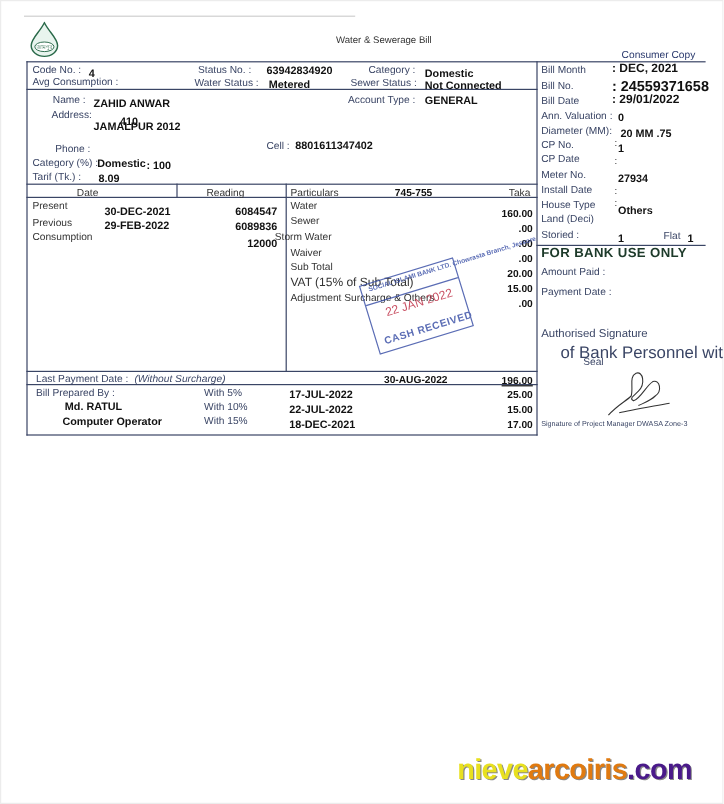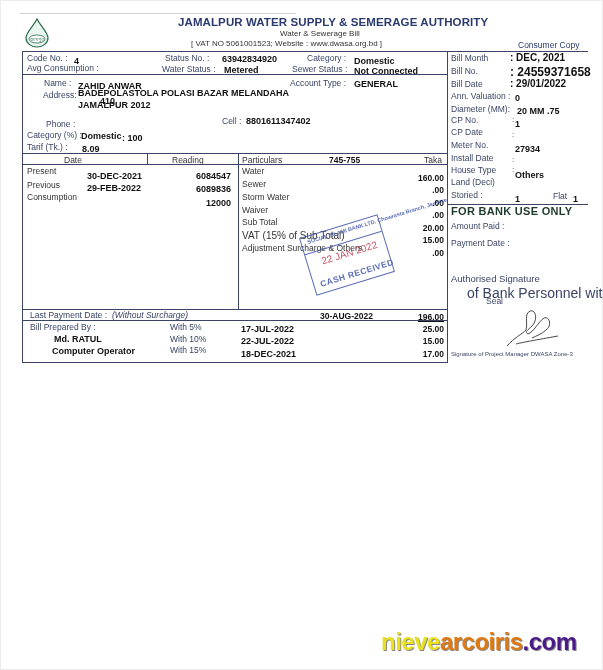--- a/index.html
+++ b/index.html
@@ -49,23 +49,21 @@
 <div class="page-frame"></div>
 <div class="top-rule"></div>
 
 <div class="bill">
 
   <svg class="logo" viewBox="0 0 26 30">
     <path d="M13 1 C 9 9, 2 14, 2 20 A 11 9 0 0 0 24 20 C 24 14, 17 9, 13 1 Z" fill="#e8f4ee" stroke="#2a6a4a" stroke-width="1.2"></path>
     <ellipse cx="13" cy="21" rx="8" ry="4" fill="#fff" stroke="#2a6a4a" stroke-width="0.8"></ellipse>
     <text x="13" y="22.8" font-size="4.5" text-anchor="middle" fill="#2a6a4a" font-family="DejaVu Sans, sans-serif">জামপুর</text>
   </svg>
-  <div class="header-title">JAMALPUR WATER SUPPLY &amp; SEMERAGE AUTHORITY</div>
   <div class="header-sub">Water &amp; Sewerage Bill</div>
-  <div class="header-vat">[ VAT NO  5061001523;   Website : www.dwasa.org.bd ]</div>
   <div class="consumer-copy">Consumer Copy</div>
 
   <div class="hline" style="left:0;top:37px;width:566px;"></div>
   <div class="vline" style="left:0;top:37px;height:312px;"></div>
   <div class="vline" style="left:425px;top:37px;height:312px;"></div>
   <div class="hline" style="left:0;top:348px;width:426px;"></div>
   <div class="hline" style="left:0;top:60px;width:426px;"></div>
   <div class="hline" style="left:0;top:139px;width:426px;"></div>
   <div class="hline" style="left:0;top:150px;width:426px;"></div>
   <div class="vline" style="left:125px;top:139px;height:12px;"></div>
@@ -87,21 +85,20 @@
   <div class="lbl" style="left:285px;top:39px;">Category :</div>
   <div class="val" style="left:332px;top:42px;">Domestic</div>
   <div class="lbl" style="left:270px;top:50px;">Sewer Status :</div>
   <div class="val" style="left:332px;top:52px;">Not Connected</div>
   <div class="lbl" style="left:268px;top:64px;">Account Type :</div>
   <div class="val" style="left:332px;top:65px;">GENERAL</div>
 
   <div class="lbl" style="left:22px;top:64px;">Name   :</div>
   <div class="val" style="left:56px;top:67px;">ZAHID ANWAR</div>
   <div class="lbl" style="left:21px;top:76px;">Address:</div>
-  <div class="val" style="left:56px;top:74px;">BADEPOLASTOLA POLASI BAZAR MELANDAHA</div>
   <div class="val" style="left:56px;top:86px;">JAMALPUR 2012</div>
   <div class="lbl" style="left:24px;top:105px;">Phone :</div>
   <div class="lbl" style="left:200px;top:102px;">Cell :</div>
   <div class="val" style="left:224px;top:102px;">8801611347402</div>
   <div class="lbl" style="left:5px;top:116px;">Category (%) :</div>
   <div class="val" style="left:59px;top:117px;">Domestic</div>
   <div class="val" style="left:100px;top:119px;">: 100</div>
   <div class="lbl" style="left:5px;top:128px;">Tarif (Tk.) :</div>
   <div class="val" style="left:60px;top:130px;">8.09</div>
 
@@ -145,21 +142,21 @@
   <div class="lbl-dark" style="left:5px;top:166px;font-size:8.5px;">Previous</div>
   <div class="val" style="left:65px;top:169px;">29-FEB-2022</div>
   <div class="val right" style="left:150px;width:59px;top:170px;">6089836</div>
   <div class="lbl-dark" style="left:5px;top:178px;font-size:8.5px;">Consumption</div>
   <div class="val right" style="left:150px;width:59px;top:184px;">12000</div>
 
   <div class="lbl-dark" style="left:220px;top:152px;font-size:8.5px;">Water</div>
   <div class="taka-val" style="left:362px;top:159px;">160.00</div>
   <div class="lbl-dark" style="left:220px;top:165px;font-size:8.5px;">Sewer</div>
   <div class="taka-val" style="left:362px;top:171px;">.00</div>
-  <div class="lbl-dark" style="left:220px;top:178px;font-size:8.5px;">Storm Water</div>
+  <div class="lbl-dark" style="left:207px;top:178px;font-size:8.5px;">Storm Water</div>
   <div class="taka-val" style="left:362px;top:184px;">.00</div>
   <div class="lbl-dark" style="left:220px;top:191px;font-size:8.5px;">Waiver</div>
   <div class="taka-val" style="left:362px;top:196px;">.00</div>
   <div class="lbl-dark" style="left:220px;top:203px;font-size:8.5px;">Sub Total</div>
   <div class="taka-val" style="left:362px;top:209px;">20.00</div>
   <div class="lbl-dark" style="left:220px;top:216px;font-size:10px;">VAT (15% of Sub Total)</div>
   <div class="taka-val" style="left:362px;top:221px;">15.00</div>
   <div class="lbl-dark" style="left:220px;top:229px;font-size:8.5px;">Adjustment Surcharge &amp; Others</div>
   <div class="taka-val" style="left:362px;top:234px;">.00</div>
 

